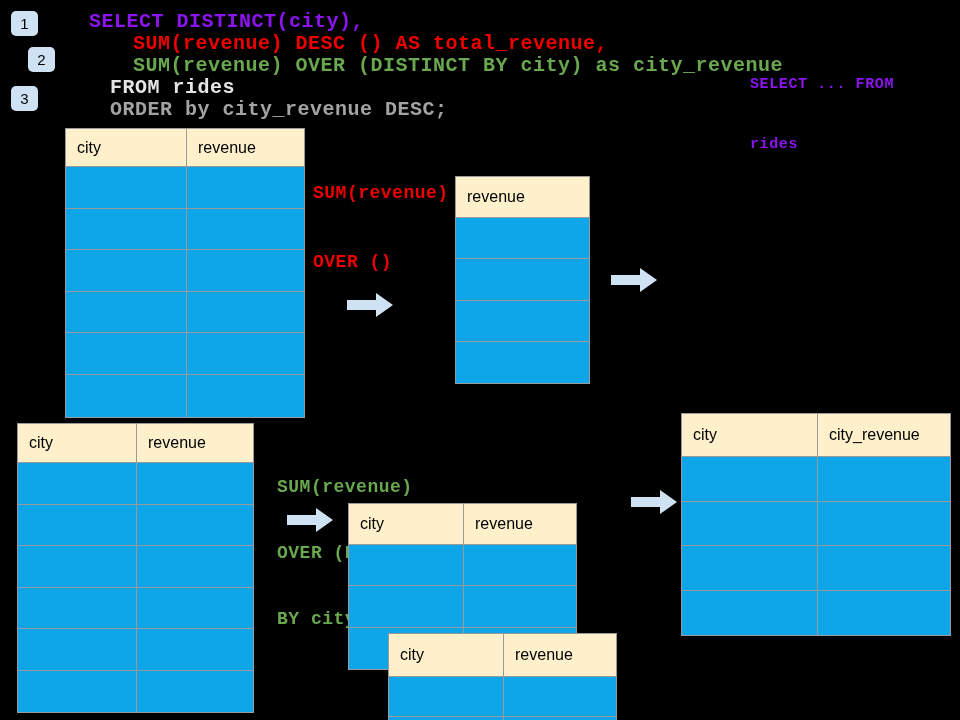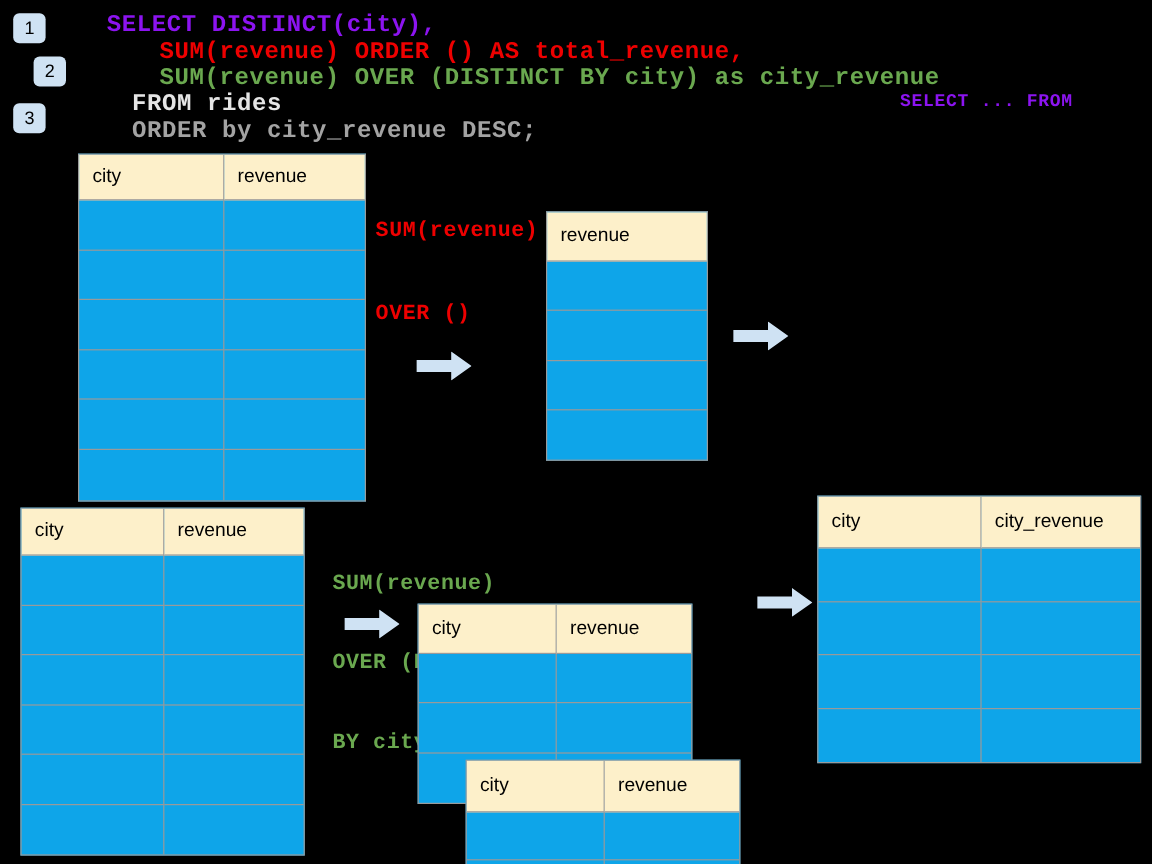--- a/index.html
+++ b/index.html
@@ -76,28 +76,29 @@
 <body>
 
 <div id="canvas">
 
   <div class="badge" id="badge1">1</div>
   <div class="badge" id="badge2">2</div>
   <div class="badge" id="badge3">3</div>
 
   <div>
     <div class="sql-line mono" id="sqlline1" style="color: rgb(140, 20, 240);">SELECT DISTINCT(city),</div>
-    <div class="sql-line mono" id="sqlline2" style="color: rgb(238, 0, 0);">SUM(revenue) ORDER () AS total_revenue,</div>
+    <div class="sql-line mono" id="sqlline2" style="color: rgb(238, 0, 0);">SUM(revenue) DESC () AS total_revenue,</div>
     <div class="sql-line mono" id="sqlline3" style="color: rgb(106, 168, 79);">SUM(revenue) OVER (DISTINCT BY city) as city_revenue</div>
     <div class="sql-line mono" id="sqlline4" style="color: #e5e5e5;">FROM rides</div>
     <div class="sql-line mono" id="sqlline5" style="color: #a3a3a3;">ORDER by city_revenue DESC;</div>
   </div>
 
   <div class="note mono" id="side-note" style="color: rgb(140, 20, 240);">
     <div>SELECT ... FROM</div>
+    <div>rides</div>
   </div>
 
   <div class="note mono" id="note-total" style="color: rgb(238, 0, 0);">
     <div>SUM(revenue)</div>
     <div>OVER ()</div>
   </div>
 
   <div class="note mono" id="note-partition" style="color: rgb(106, 168, 79);">
     <div>SUM(revenue)</div>
     <div>OVER (PARTITION</div>

